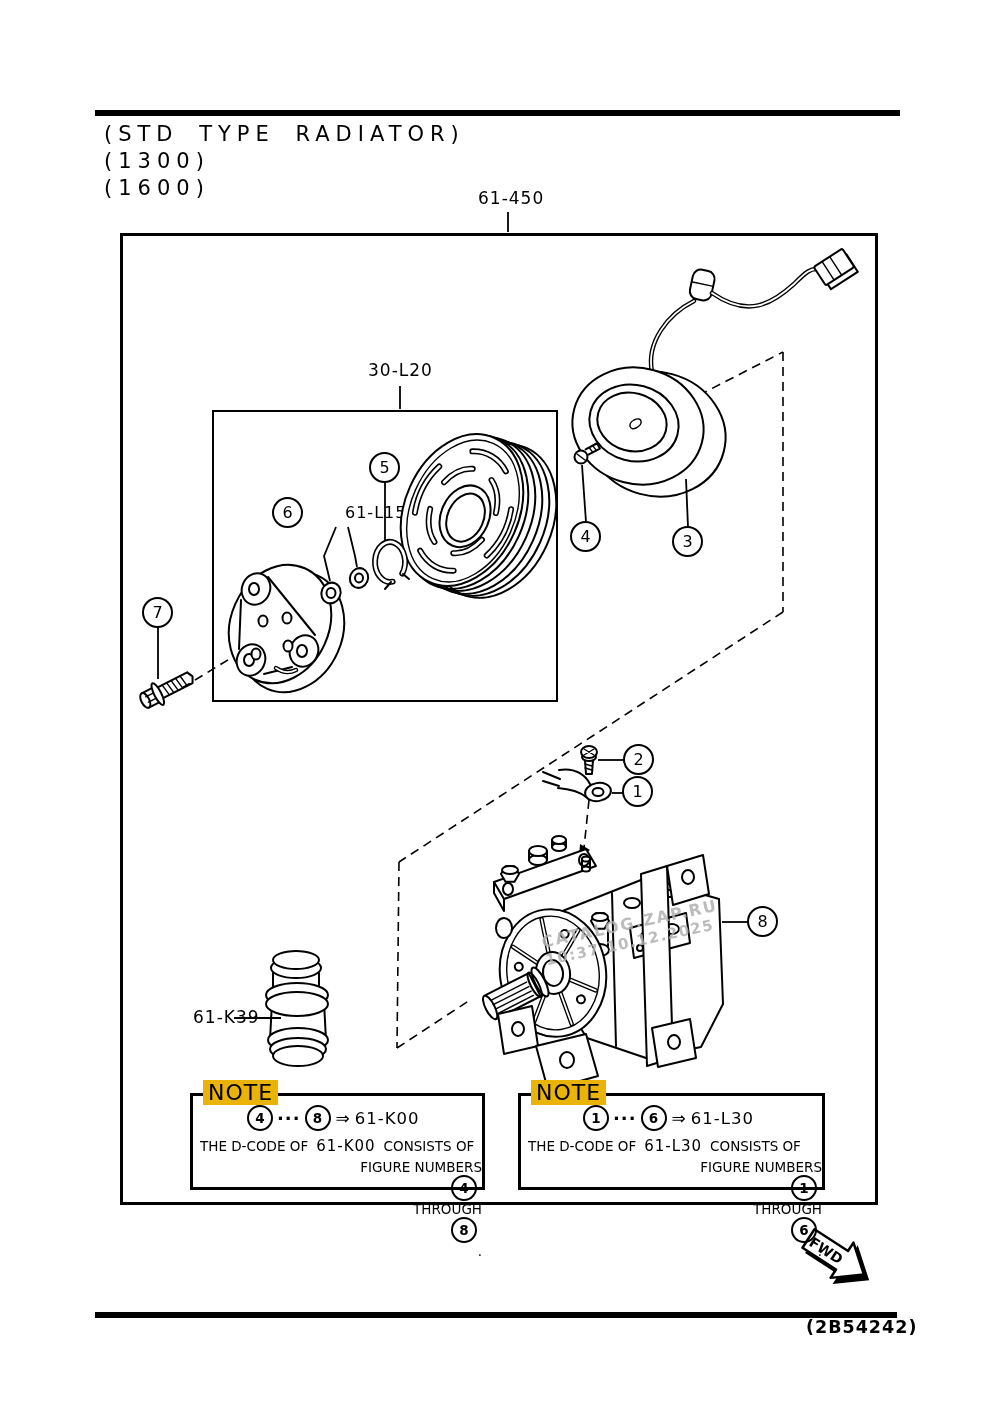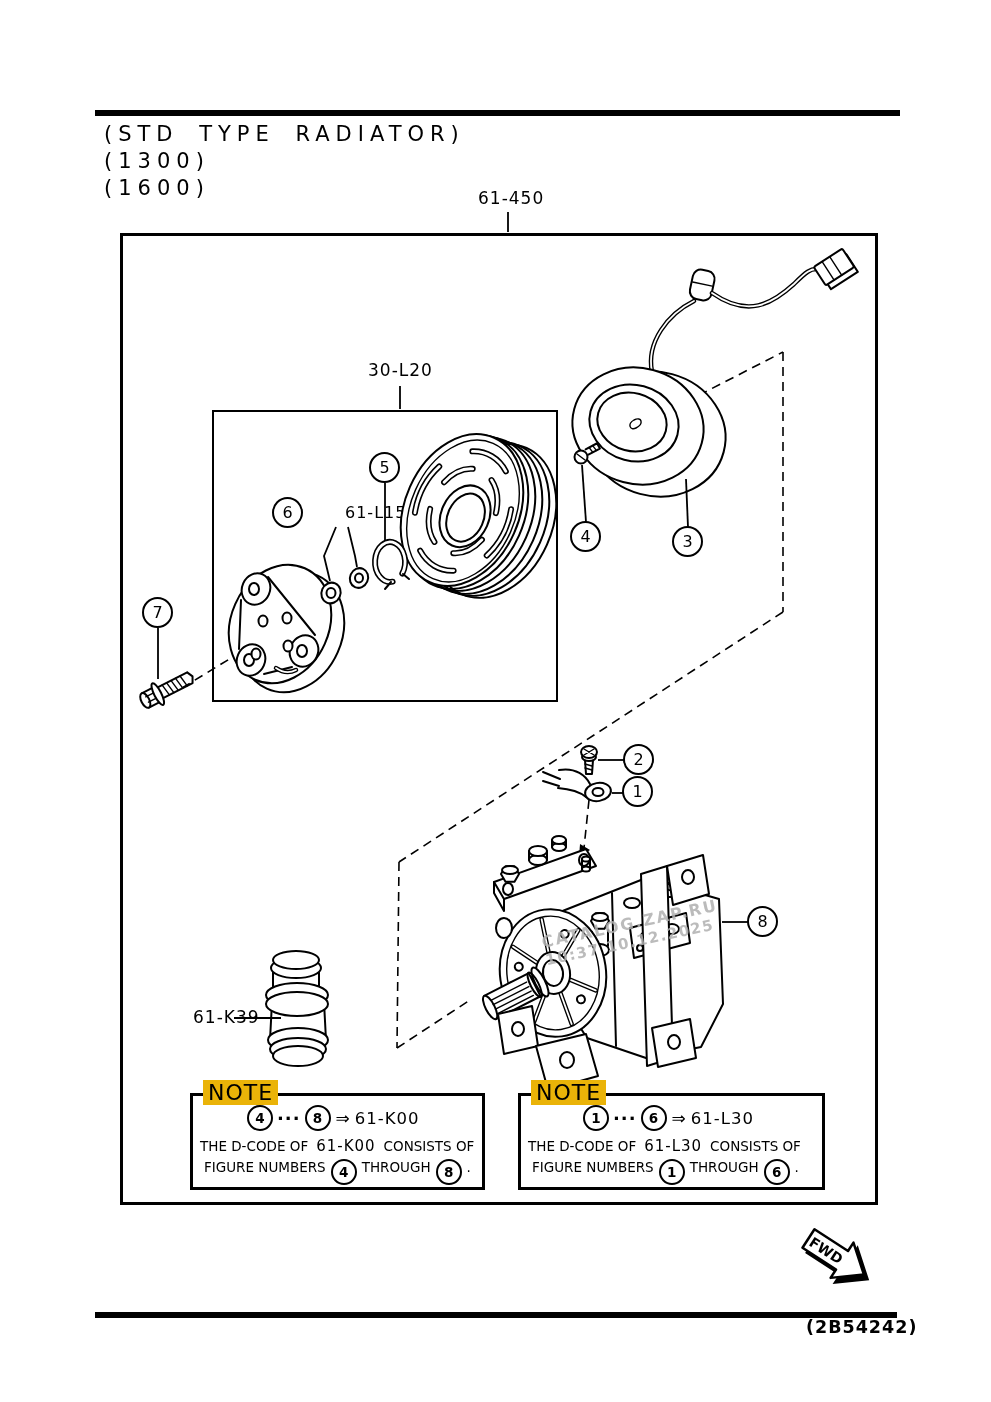--- a/index.html
+++ b/index.html
@@ -14,21 +14,21 @@
   .subbox{position:absolute;left:212px;top:410px;width:346px;height:292px;
           border:2.5px solid #000;box-sizing:border-box;}
   .co{position:absolute;width:27px;height:27px;border:2.5px solid #000;border-radius:50%;
       background:#fff;font-size:16px;line-height:27px;text-align:center;font-weight:500;}
   .notebox{position:absolute;width:295px;height:97px;border:3px solid #000;
            box-sizing:border-box;background:#fff;}
   .notetitle{position:absolute;top:-16px;left:10px;background:#eab308;padding:0 5px;
              font-size:22px;letter-spacing:1px;font-weight:500;}
   .nrow1{margin-top:9px;padding-left:54px;display:flex;align-items:center;white-space:nowrap;}
   .nrow2{margin-top:6px;padding-left:7px;font-size:13.5px;white-space:nowrap;}
-  .nrow3{margin-top:4px;padding-left:11px;font-size:13.5px;display:flex;align-items:flex-start;white-space:nowrap;}
+  .nrow3{margin-top:4px;padding-left:11px;font-size:13.5px;display:flex;align-items:flex-end;white-space:nowrap;flex-direction:column;}
   .nc{display:inline-block;width:22px;height:22px;border:2px solid #000;border-radius:50%;
       font-size:13.5px;line-height:22px;text-align:center;font-weight:600;flex:0 0 auto;}
   .ndots{font-size:18px;font-weight:700;margin:0 4px;letter-spacing:1px;}
   .narw{font-size:17px;margin:0 5px;}
   .ncode{font-size:16.5px;letter-spacing:1px;}
   .ncode2{font-size:15px;letter-spacing:1px;margin:0 8px;}
   .fig{margin:0 5px;}
   .wm{position:absolute;left:540px;top:933px;transform:rotate(-12deg);transform-origin:left top;
       color:#b0b0b0;opacity:.85;font-weight:600;white-space:nowrap;}
   .wm .l1{font-size:16px;letter-spacing:2px;}

